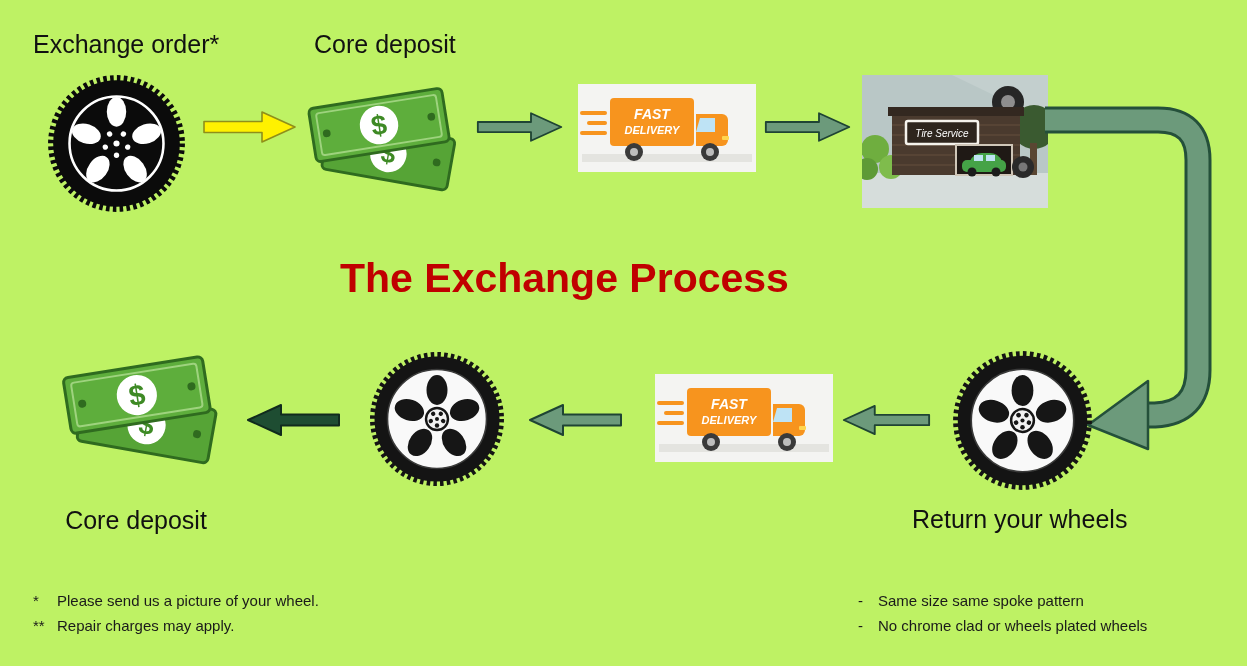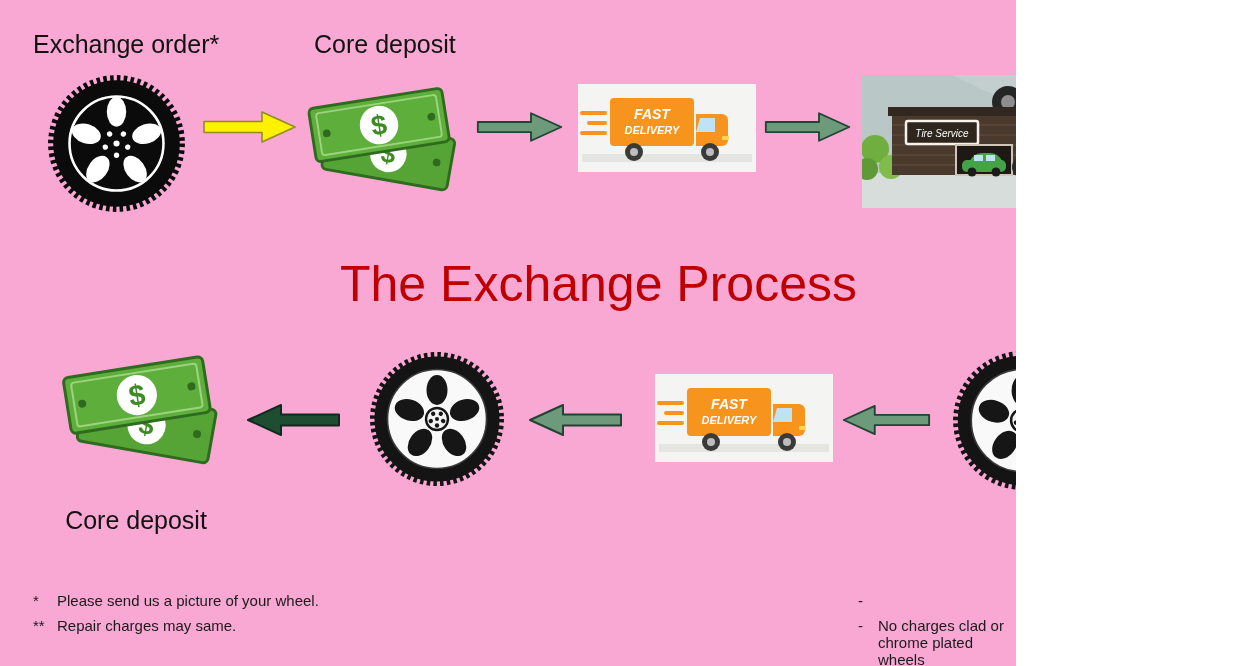--- a/index.html
+++ b/index.html
@@ -1,26 +1,26 @@
 <!DOCTYPE html>
 <html><head>
 <meta charset="utf-8">
 <style>
   * { margin:0; padding:0; box-sizing:border-box; }
   html,body { width:1250px; height:666px; background:#ffffff; font-family:"Liberation Sans", sans-serif; }
-  .canvas { position:relative; width:1016px; height:666px; background:#f9a8d4; overflow:hidden; }
+  .canvas { position:relative; width:1247px; height:666px; background:#bef264; overflow:hidden; }
   .step-label { position:absolute; font-size:25px; color:#111; white-space:nowrap; }
   .icon { position:absolute; display:block; }
   .arrow { position:absolute; display:block; }
   .arrow.flip { transform:scaleX(-1); }
   .a-yellow { fill:#FFF100; stroke:#8F8F1A; stroke-width:1.6; }
   .a-green  { fill:#6C9A7B; stroke:#1F4434; stroke-width:2; }
   .a-dark   { fill:#1E4D32; stroke:#102B1D; stroke-width:2; }
   .title { position:absolute; left:340px; top:255px; width:480px; 
-           font-size:50px; font-weight:400; color:#C00000; white-space:nowrap; }
+           font-size:41px; font-weight:700; color:#C00000; white-space:nowrap; }
   .refund-label { position:absolute; left:35px; top:504px; width:202px; text-align:center;
                   font-size:25px; color:#111; line-height:33px; }
   .footnotes { position:absolute; font-size:15px; color:#1a1a1a; }
   .fn-line { display:flex; margin-bottom:8px; }
   .fn-marker { flex:none; width:24px; }
   .fn-right .fn-marker { width:20px; }
 </style>
 </head>
 <body>
 
@@ -184,20 +184,21 @@
     <path d="M5 25 H118 Q158 25 158 65 V275 Q158 318 115 320 H107" fill="none" stroke="#6C9A7B" stroke-width="21"></path>
     <polygon points="108,286 108,354 48,330" fill="#6C9A7B" stroke="#24503A" stroke-width="2.5" stroke-linejoin="round"></polygon>
   </svg>
 
   <div class="title">The Exchange Process</div>
 
   <svg class="icon" style="left:950px; top:348px; width:145px; height:145px" viewBox="0 0 140 140">
       <use href="#sym-wheel-white"></use>
     </svg>
 
+  <div class="step-label" style="left:912px; top:505px">Return your wheels</div>
 
   <svg class="arrow a-green flip" style="left:841px; top:403px; width:90px; height:34px" viewBox="0 0 96 34">
       <use href="#sym-arrow"></use>
     </svg>
 
   <svg class="icon" style="left:655px; top:374px; width:178px; height:88px" viewBox="0 0 178 88">
       <use href="#sym-truck"></use>
     </svg>
 
   <svg class="arrow a-green flip" style="left:524px; top:403px; width:102px; height:34px" viewBox="0 0 96 34">
@@ -221,27 +222,28 @@
     <div>Core deposit</div>
   </div>
 
   <div class="footnotes fn-left" style="left:33px; top:592px">
     <div class="fn-line">
       <span class="fn-marker">*</span>
       <span>Please send us a picture of your wheel.</span>
     </div>
     <div class="fn-line">
       <span class="fn-marker">**</span>
-      <span>Repair charges may same.</span>
+      <span>Repair charges may apply.</span>
     </div>
   </div>
 
   <div class="footnotes fn-right" style="left:858px; top:592px">
     <div class="fn-line">
       <span class="fn-marker">-</span>
+      <span>Same size same spoke pattern</span>
     </div>
     <div class="fn-line">
       <span class="fn-marker">-</span>
-      <span>No charges clad or chrome plated wheels</span>
+      <span>No chrome clad or wheels plated wheels</span>
     </div>
   </div>
 
 </div>
 
 </body></html>

